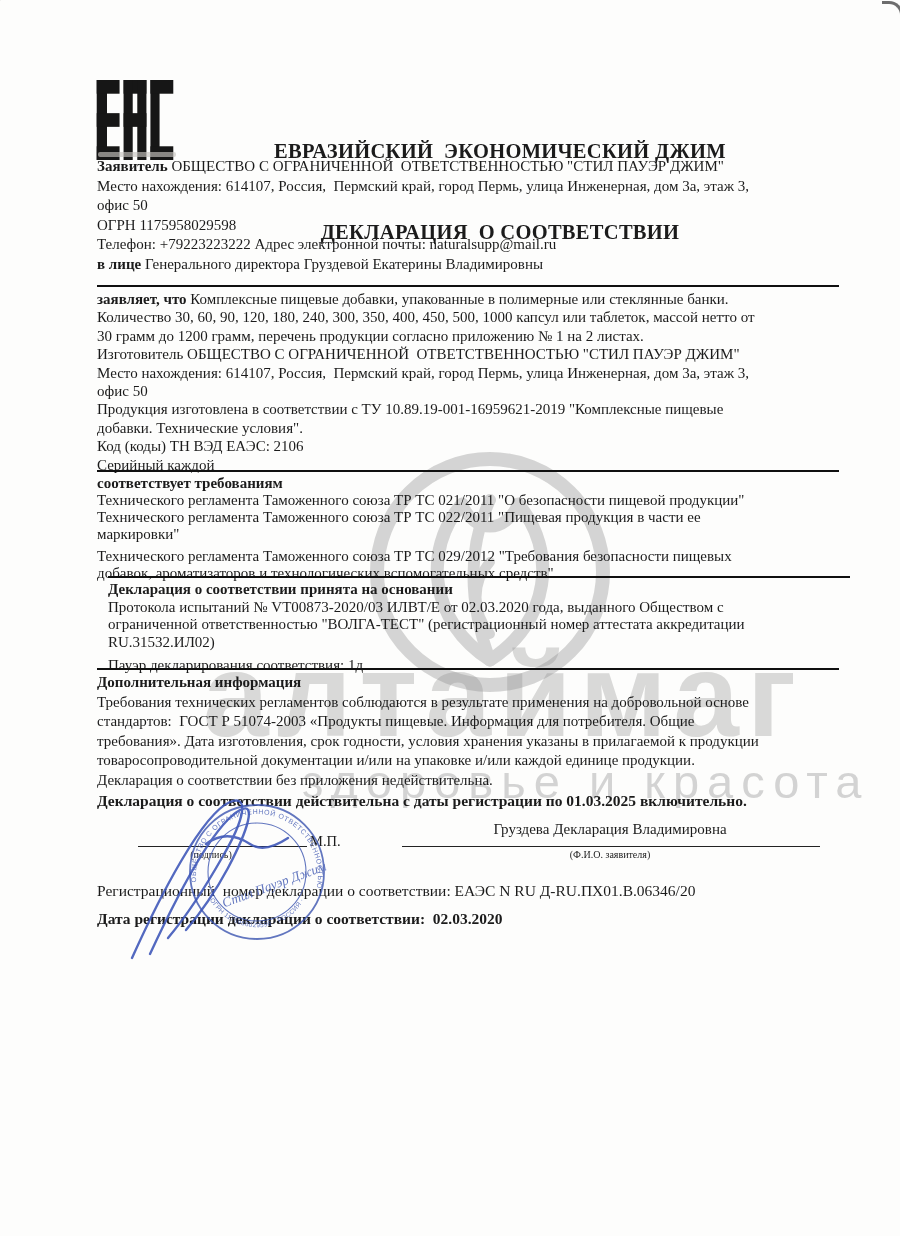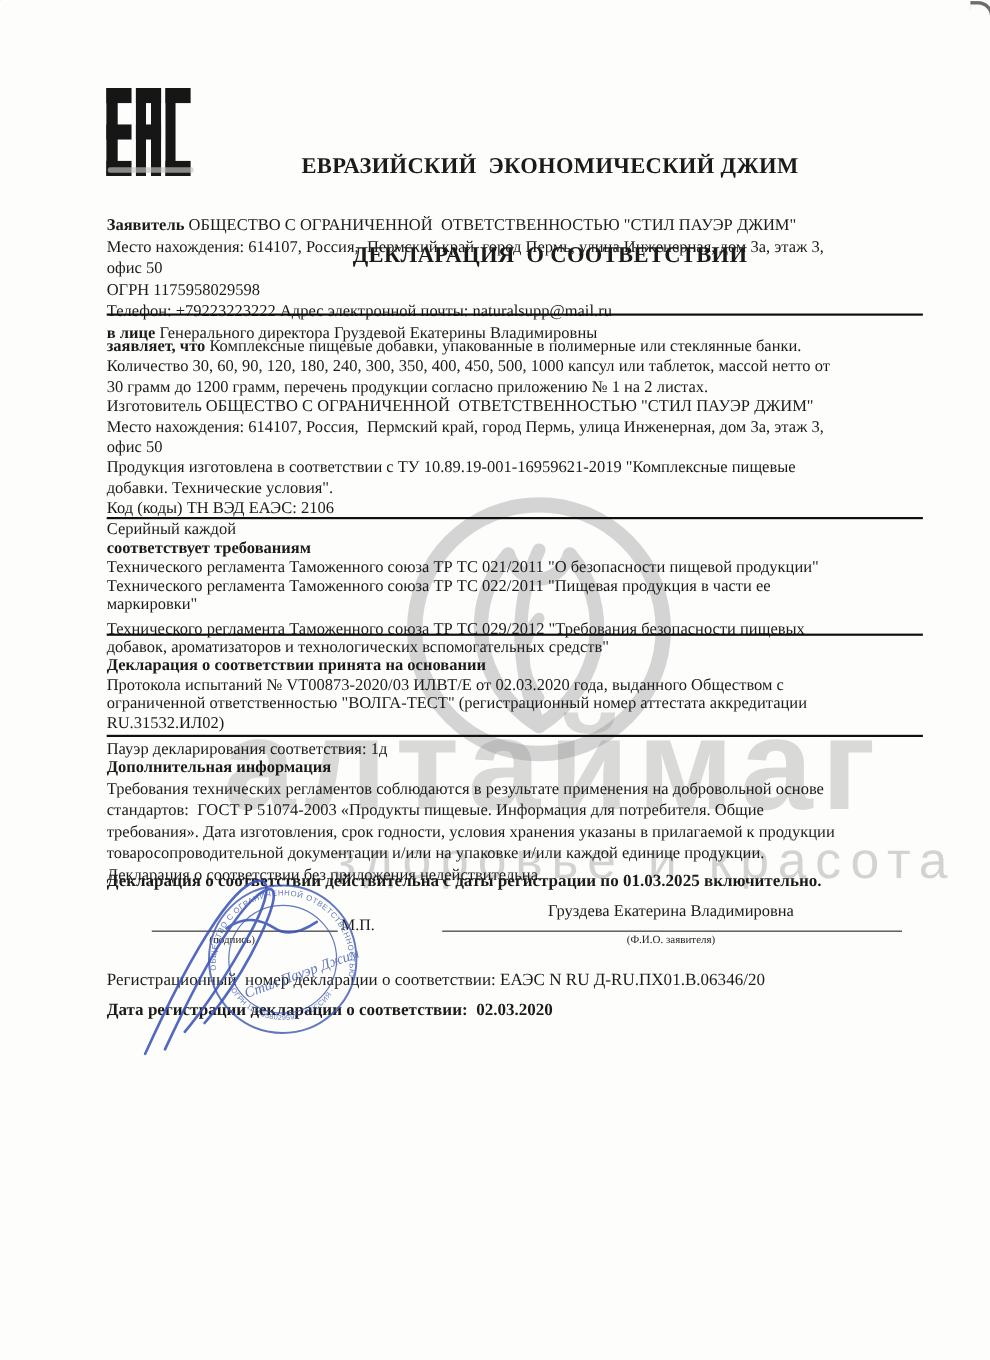--- a/index.html
+++ b/index.html
@@ -5,25 +5,25 @@
   html,body{margin:0;padding:0;background:#e8e8e8;}
   .page{
     position:relative;width:900px;height:1236px;background:#fdfdfc;
     font-family:"Liberation Serif",serif;color:#1b1b1b;overflow:hidden;
     margin:0 auto;
   }
   p{margin:0;}
   .pre{white-space:pre-wrap;}
   .b{font-weight:bold;}
   .sec{position:absolute;left:97px;width:742px;font-size:15px;}
-  .rule{border-top:2px solid #101010;padding-top:19px;}
+  .rule{border-top:2px solid #101010;padding-top:3px;}
   .lh195{line-height:19.5px;}
   .lh183{line-height:18.4px;}
   .lh17{line-height:17px;}
-  .lh175{line-height:17.6px;}
+  .lh175{line-height:17.6px;margin-left:11px;}
   .gap5{margin-top:5px;}
   .gap6{margin-top:6px;}
 
   .corner-tl{position:absolute;left:-7px;top:-9px;width:26px;height:58px;
     border-left:4px solid #1a1a1a;border-top:4px solid #1a1a1a;border-top-left-radius:18px;}
   .corner-tr{position:absolute;right:-3px;top:1px;width:18px;height:30px;
     border-right:3px solid #4a4a4a;border-top:3px solid #4a4a4a;border-top-right-radius:14px;opacity:.8;}
 
   .logo{position:absolute;left:96px;top:80px;}
   .logo-smudge{position:absolute;left:98px;top:152px;width:78px;height:5px;background:#c7c4c0;opacity:.65;border-radius:2px;}
@@ -88,21 +88,21 @@
       <rect x="94" y="116" width="40" height="24"></rect>
     </g>
   </svg>
   <div class="logo-smudge"></div>
 
   <div class="title">
     <div>ЕВРАЗИЙСКИЙ  ЭКОНОМИЧЕСКИЙ ДЖИМ</div>
     <div>ДЕКЛАРАЦИЯ  О СООТВЕТСТВИИ</div>
   </div>
 
-  <div class="sec lh195" style="top:157px;margin-top:39px;">
+  <div class="sec lh195" style="top:157px;">
     <p class="pre"><span class="b">Заявитель</span><span> ОБЩЕСТВО С ОГРАНИЧЕННОЙ  ОТВЕТСТВЕННОСТЬЮ "СТИЛ ПАУЭР ДЖИМ"</span></p>
     <p class="pre">Место нахождения: 614107, Россия,  Пермский край, город Пермь, улица Инженерная, дом 3а, этаж 3,
 офис 50</p>
     <p class="pre">ОГРН 1175958029598</p>
     <p class="pre">Телефон: +79223223222 Адрес электронной почты: naturalsupp@mail.ru</p>
     <p class="pre"><span class="b">в лице</span><span> Генерального директора Груздевой Екатерины Владимировны</span></p>
   </div>
 
   <div class="sec rule lh183" style="top:285px;">
     <p class="pre"><span class="b">заявляет, что</span><span> Комплексные пищевые добавки, упакованные в полимерные или стеклянные банки.</span></p>
@@ -141,21 +141,21 @@
 требования». Дата изготовления, срок годности, условия хранения указаны в прилагаемой к продукции
 товаросопроводительной документации и/или на упаковке и/или каждой единице продукции.</p>
     <p class="pre">Декларация о соответствии без приложения недействительна.</p>
   </div>
 
   <p class="validity">Декларация о соответствии действительна с даты регистрации по 01.03.2025 включительно.</p>
 
   <div class="sigline sig-l"></div>
   <div class="podpis">(подпись)</div>
   <div class="mp">М.П.</div>
-  <div class="fio-name">Груздева Екатерина Владимировна</div>
+  <div class="fio-name">Груздева Декларация Владимировна</div>
   <div class="sigline sig-r"></div>
   <div class="fio-label">(Ф.И.О. заявителя)</div>
 
   <p class="reg1">Регистрационный  номер декларации о соответствии: ЕАЭС N RU Д-RU.ПХ01.В.06346/20</p>
   <p class="reg2">Дата регистрации декларации о соответствии:  02.03.2020</p>
 
   <svg class="stamp-sig" width="250" height="178" viewBox="0 0 250 178">
     <defs>
       <path id="arcT" d="M 87,100 A 61 61 0 1 1 207,100"></path>
       <path id="arcB" d="M 99,112 A 54 54 0 0 0 195,112"></path>

